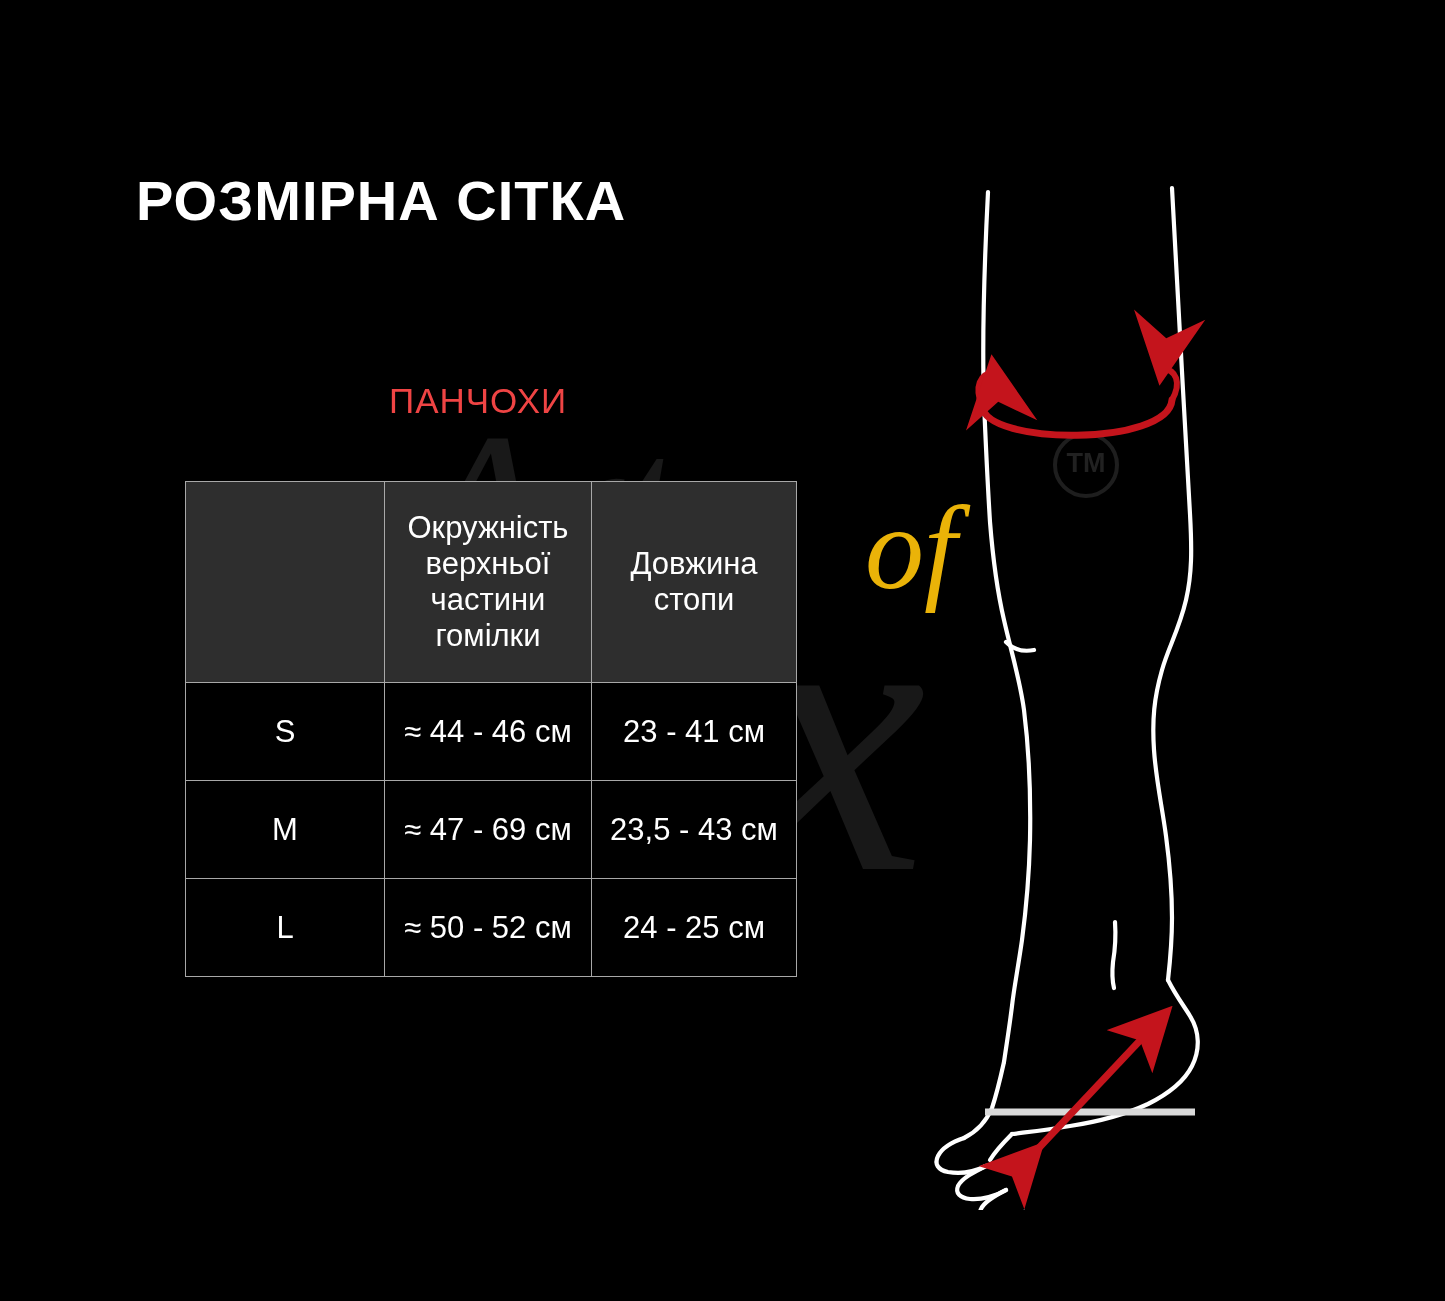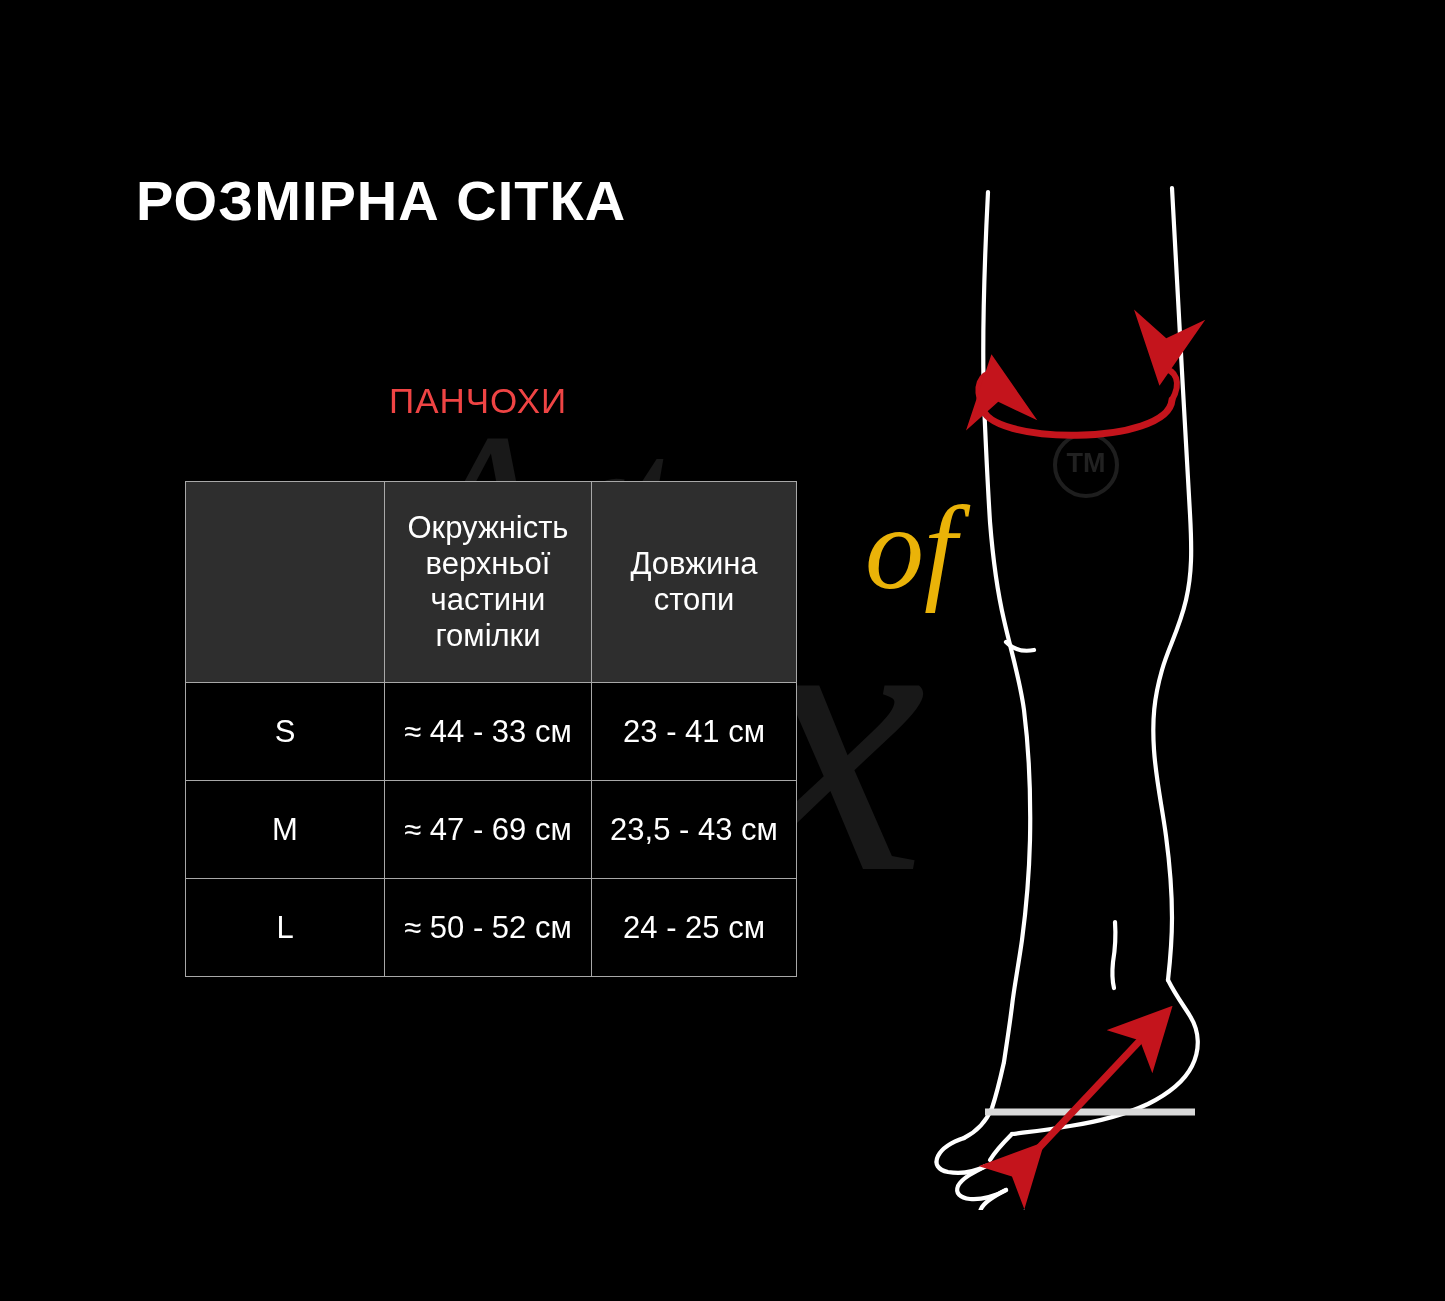--- a/index.html
+++ b/index.html
@@ -184,21 +184,21 @@
     <thead>
       <tr>
         <th class="col-size"></th>
         <th class="col-circ">Окружність верхньої частини гомілки</th>
         <th class="col-foot">Довжина стопи</th>
       </tr>
     </thead>
     <tbody>
       <tr>
         <td class="cell-size">S</td>
-        <td>≈ 44 - 33 см</td>
+        <td>≈ 44 - 46 см</td>
         <td>23 - 41 см</td>
       </tr>
       <tr>
         <td class="cell-size">M</td>
         <td>≈ 47 - 69 см</td>
         <td>23,5 - 43 см</td>
       </tr>
       <tr>
         <td class="cell-size">L</td>
         <td>≈ 50 - 52 см</td>

